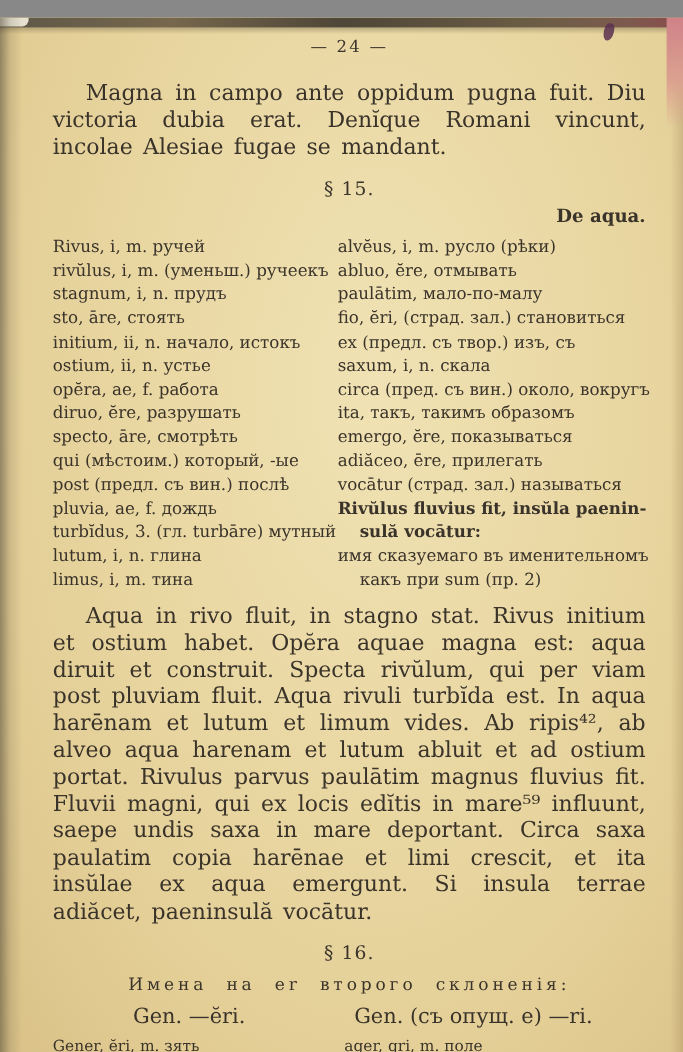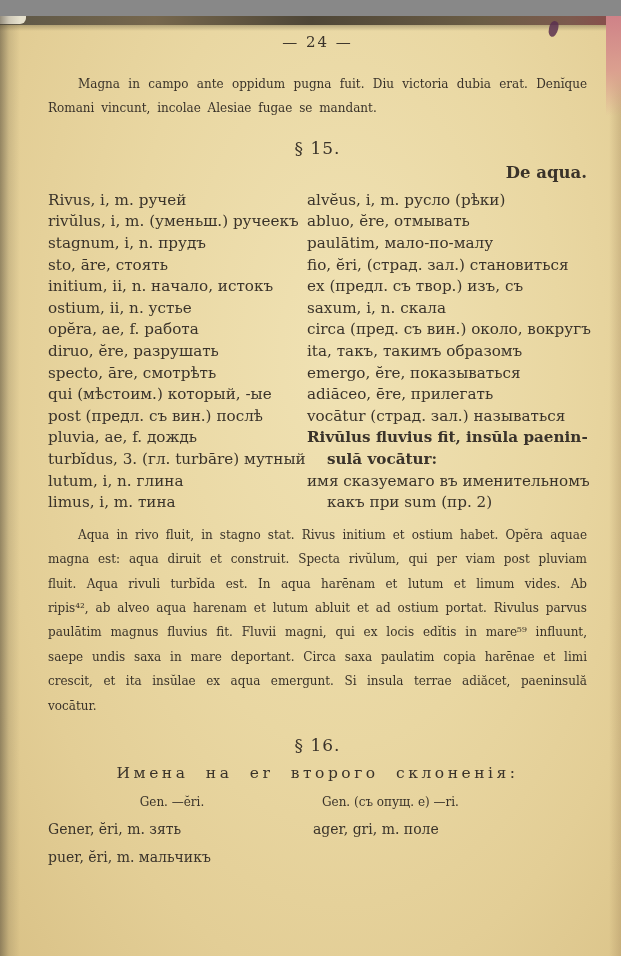--- a/index.html
+++ b/index.html
@@ -50,21 +50,21 @@
   .bottom-band-shadow{
     position:absolute;bottom:9px;left:0;right:0;height:7px;
     background:linear-gradient(to top, rgba(120,100,60,.4), rgba(120,100,60,0));
   }
 
   .content{position:absolute;left:48px;right:34px;top:12px;}
 
   .page-number{text-align:center;font-size:15px;letter-spacing:2px;margin-top:5px;}
 
   .para{
-    font-size:12px;line-height:24.4px;text-align:justify;text-indent:30px;
+    font-size:20px;line-height:24.4px;text-align:justify;text-indent:30px;
     word-spacing:3px;
   }
   .para-1{margin-top:21px;}
 
   .sec-head{text-align:center;font-size:17px;margin-top:17px;letter-spacing:1px;}
   .sec-title{text-align:right;font-size:16.5px;font-weight:bold;margin-top:5px;}
 
   .vocab{
     margin-top:8px;
     display:grid;
@@ -78,21 +78,21 @@
   .vocab .cont{padding-left:20px;}
 
   .para-2{margin-top:9px;}
 
   .sec16-title{
     text-align:center;font-size:15.5px;margin-top:9px;
     letter-spacing:3.5px;word-spacing:9px;
   }
   .gen-row{
     display:grid;grid-template-columns:46% 54%;
-    font-size:12px;margin-top:7px;line-height:26px;
+    font-size:19px;margin-top:7px;line-height:26px;
   }
   .gen-row .gl{text-align:center;}
   .gen-row .gr{text-align:left;padding-left:26px;}
   .decl-rows{
     display:grid;grid-template-columns:265px 1fr;
     font-size:14px;line-height:28px;
   }
   .decl-rows .cell{white-space:nowrap;}
 </style>
 </head>

